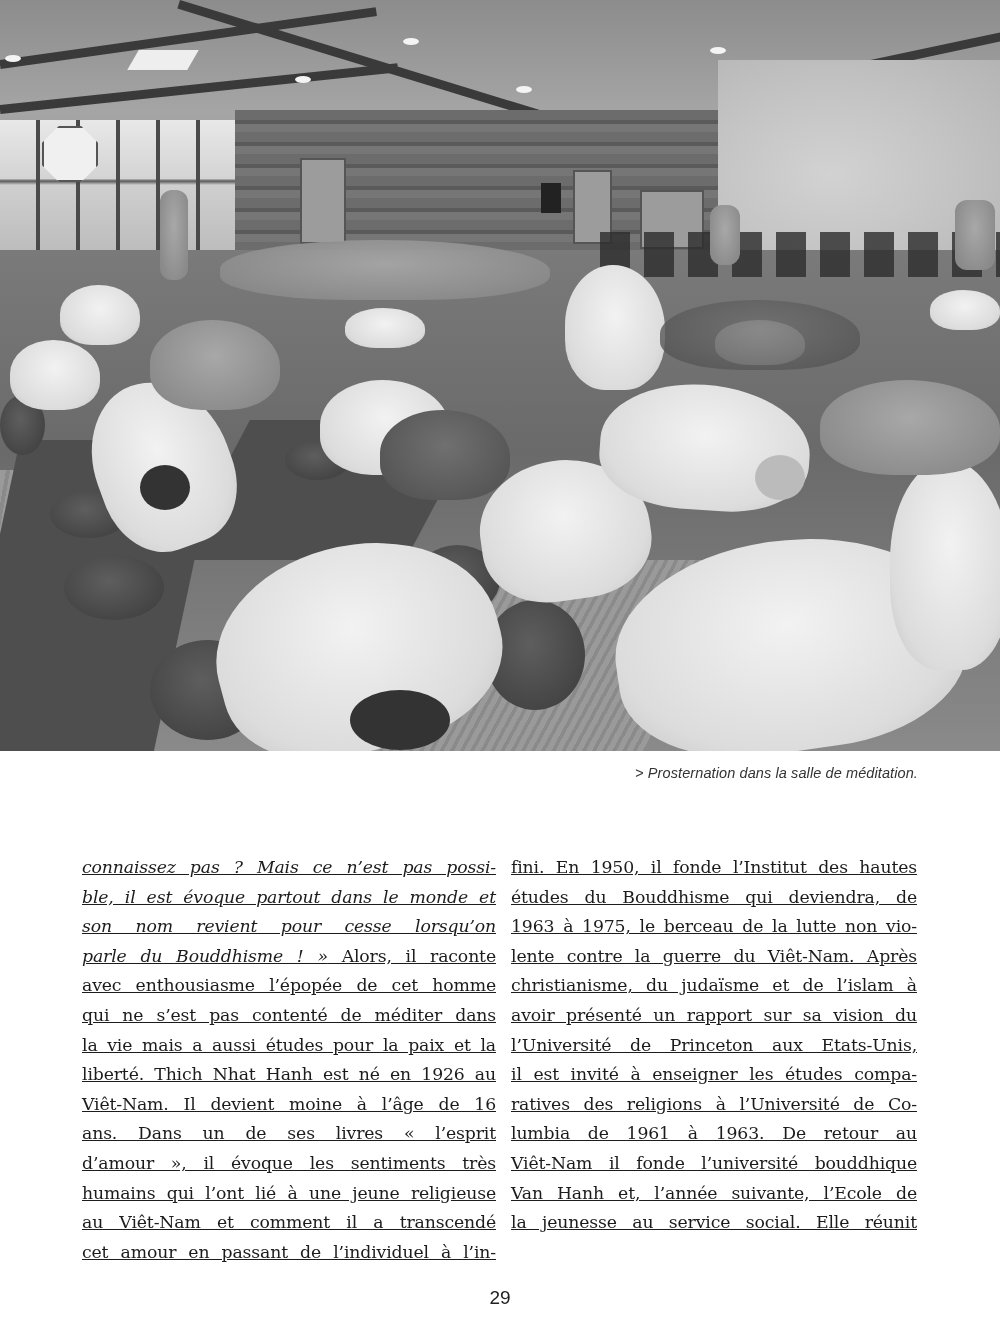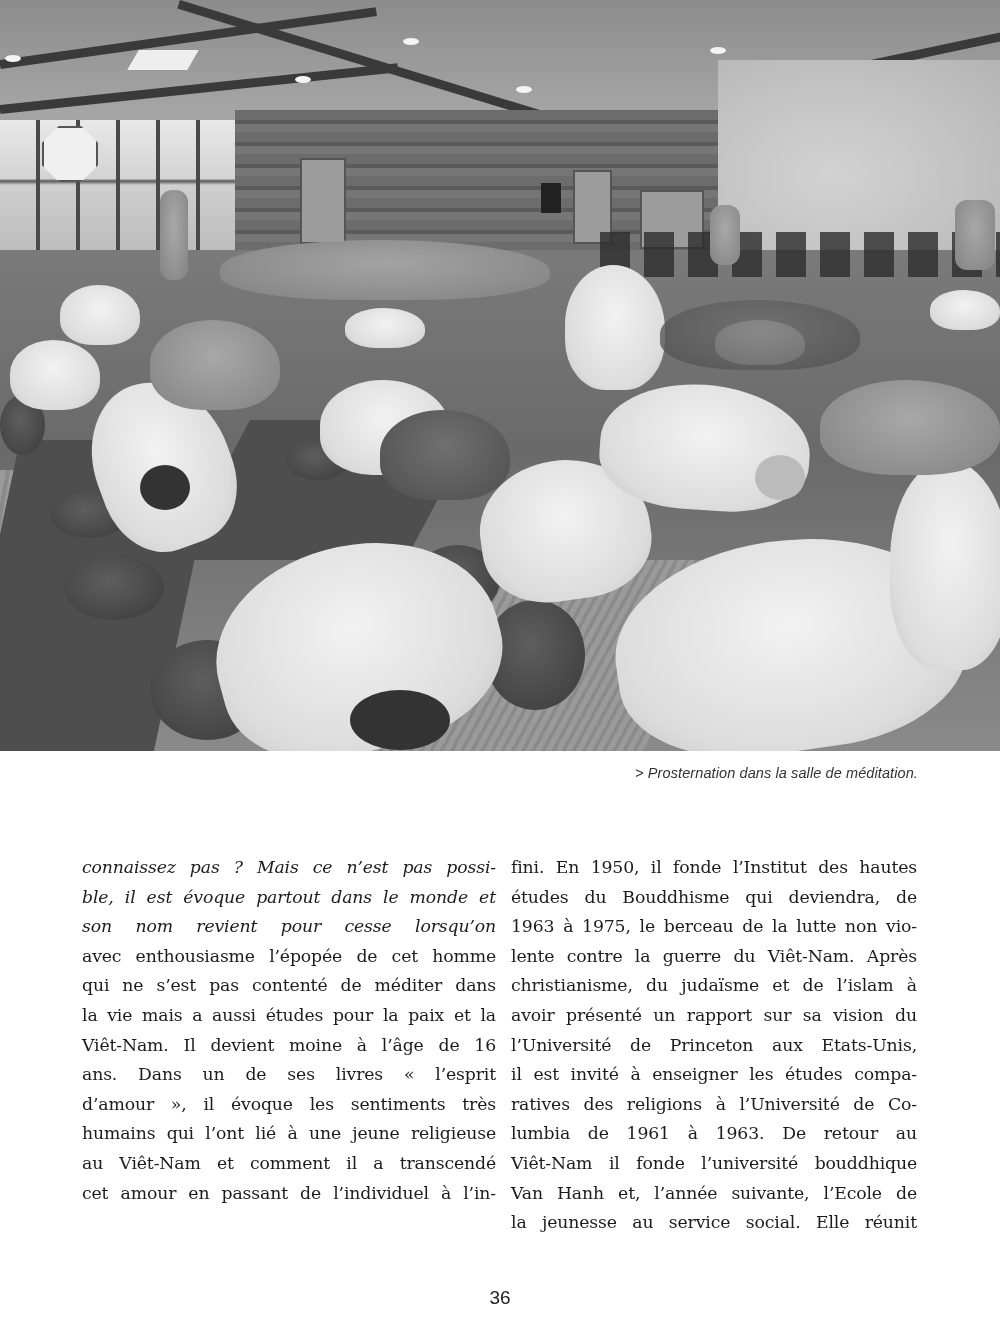--- a/index.html
+++ b/index.html
@@ -74,21 +74,21 @@
     .column {
       position: absolute; top: 853px; width: 414px;
       font-family: "DejaVu Serif", serif; font-size: 17.3px; line-height: 29.6px;
       color: #1c1c1c; text-align: justify; text-align-last: justify;
       letter-spacing: -0.15px;
     }
     .column.left  { left: 82px; }
     .column.right { left: 511px; width: 406px; }
     .column .line { display: block; height: 29.6px; white-space: nowrap; overflow: visible; }
     .column .line span.j {
-      display: block; text-align: justify; text-align-last: justify; white-space: normal;
+      display: block; text-align: justify; text-align-last: justify; white-space: normal; text-decoration: underline;
     }
     .column .line.last span.j { text-align-last: justify; }
     .it { font-style: italic; }
 
     
     .page-number {
       position: absolute; top: 1287px; left: 0; width: 1000px; text-align: center;
       font-family: "Liberation Sans", sans-serif; font-size: 19px; color: #222;
     }
   </style>
@@ -166,27 +166,33 @@
   <div class="line">
       <span class="j"><span class="it">connaissez pas ? Mais ce n’est pas possi-</span></span>
     </div>
   <div class="line">
       <span class="j"><span class="it">ble, il est évoque partout dans le monde et</span></span>
     </div>
   <div class="line">
       <span class="j"><span class="it">son nom revient pour cesse lorsqu’on</span></span>
     </div>
   <div class="line">
+      <span class="j"><span class="it">parle du Bouddhisme ! »</span><span> Alors, il raconte</span></span>
+    </div>
+  <div class="line">
       <span class="j">avec enthousiasme l’épopée de cet homme</span>
     </div>
   <div class="line">
       <span class="j">qui ne s’est pas contenté de méditer dans</span>
     </div>
   <div class="line">
       <span class="j">la vie mais a aussi études pour la paix et la</span>
+    </div>
+  <div class="line">
+      <span class="j">liberté. Thich Nhat Hanh est né en 1926 au</span>
     </div>
   <div class="line">
       <span class="j">Viêt-Nam. Il devient moine à l’âge de 16</span>
     </div>
   <div class="line">
       <span class="j">ans. Dans un de ses livres « l’esprit</span>
     </div>
   <div class="line">
       <span class="j">d’amour », il évoque les sentiments très</span>
     </div>
@@ -236,13 +242,13 @@
       <span class="j">Viêt-Nam il fonde l’université bouddhique</span>
     </div>
   <div class="line">
       <span class="j">Van Hanh et, l’année suivante, l’Ecole de</span>
     </div>
   <div class="line">
       <span class="j">la jeunesse au service social. Elle réunit</span>
     </div>
 </div>
 
-<div class="page-number">36</div>
+<div class="page-number">29</div>
 
 </body></html>

